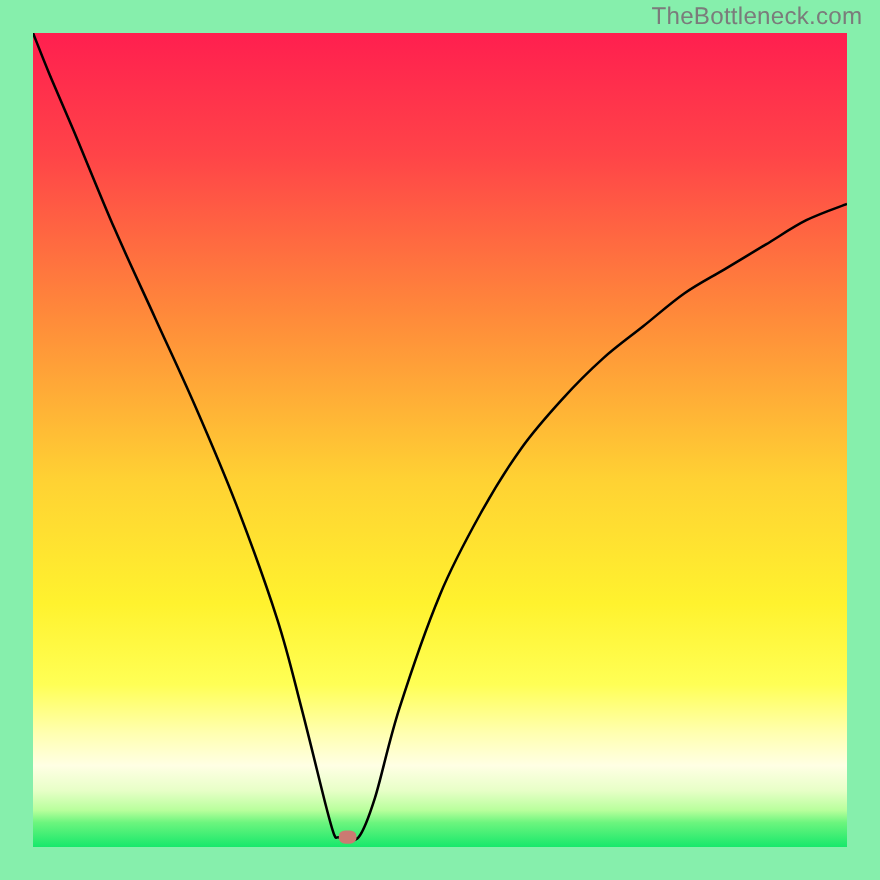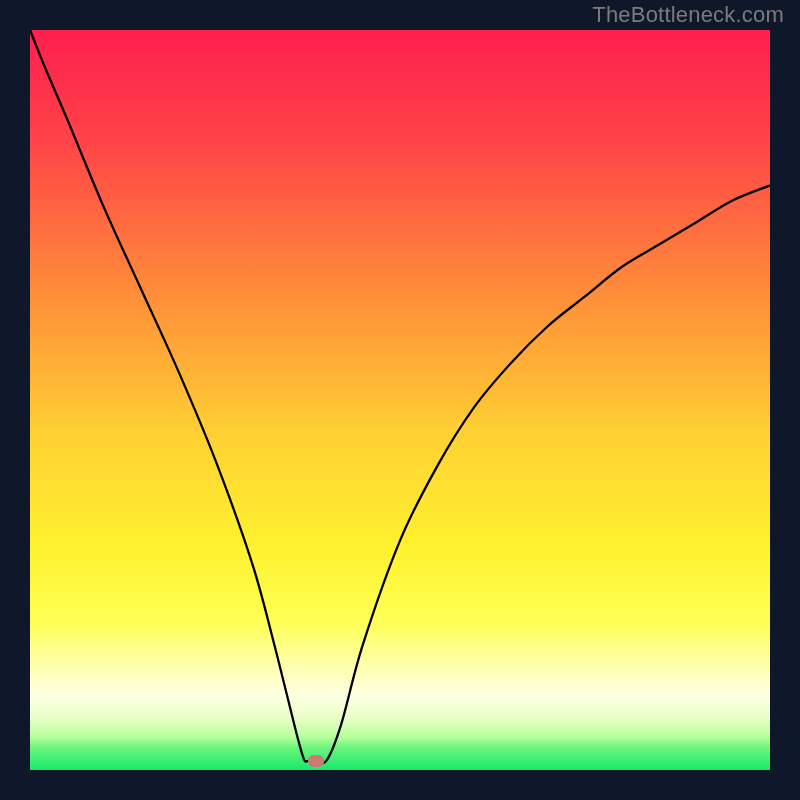--- a/index.html
+++ b/index.html
@@ -8,21 +8,21 @@
     width: 800px;
     height: 800px;
     background: #000;
     overflow: hidden;
     font-family: Arial, Helvetica, sans-serif;
   }
   .outer {
     position: relative;
     width: 800px;
     height: 800px;
-    background: #0f172a;
+    background: #86efac;
   }
   .attribution {
     position: absolute;
     top: 2px;
     right: 16px;
     color: #7b7b7b;
     font-size: 22px;
     font-weight: 400;
     letter-spacing: 0.2px;
   }

